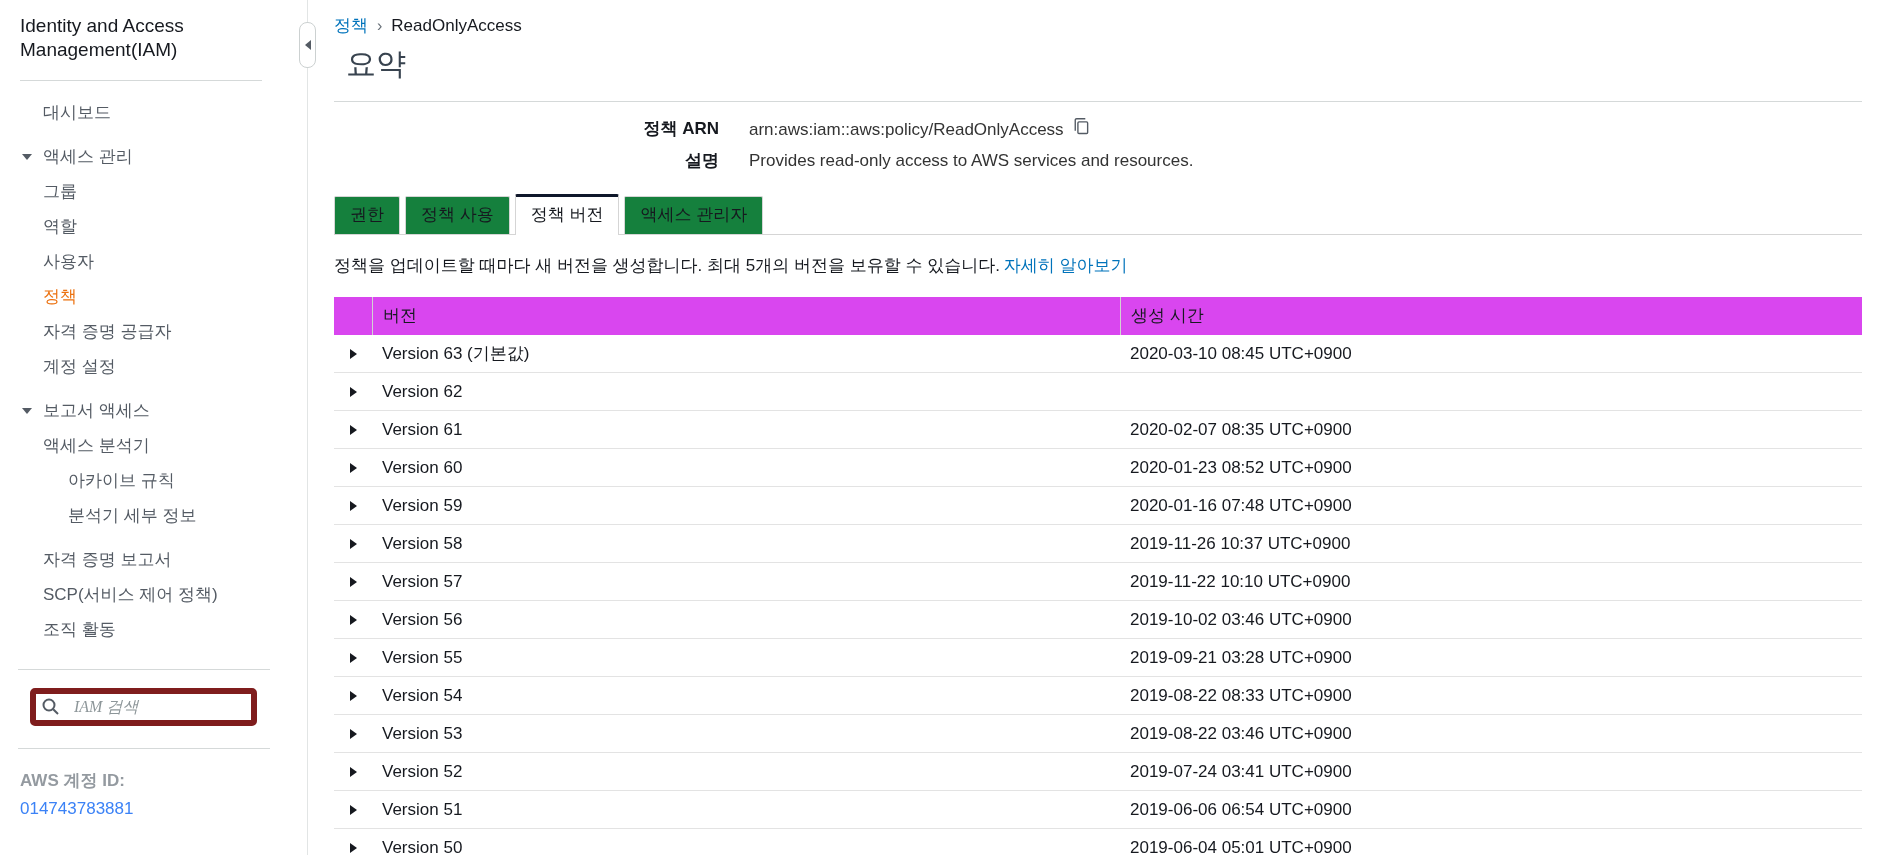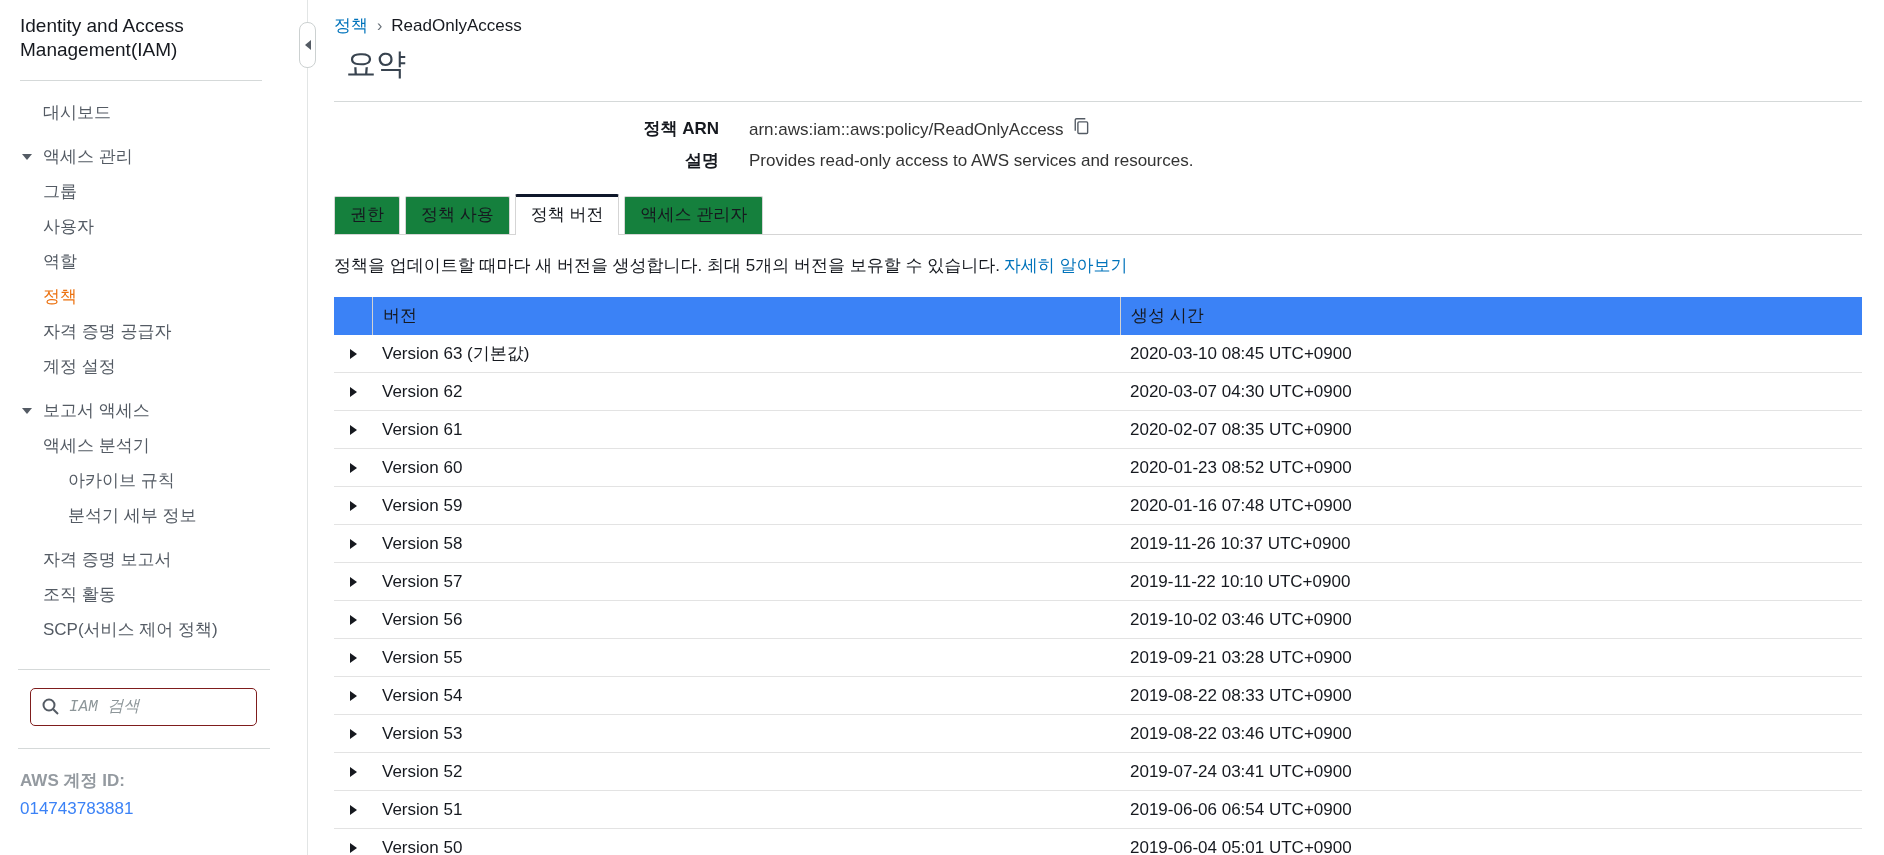--- a/index.html
+++ b/index.html
@@ -27,23 +27,23 @@
   .nav-item.lvl2 { padding-left: 68px; }
   .nav-item.gap { margin-top: 9px; }
   .nav-item.active { color: #ec7211; }
   .caret-down {
     position: absolute; left: 22px; top: 15px; width: 0; height: 0;
     border-left: 5px solid transparent; border-right: 5px solid transparent;
     border-top: 6px solid #545b64;
   }
   .sb-search-wrap { margin: 18px 0 0 30px; position: relative; width: 227px; }
   .sb-search {
-    width: 227px; height: 38px; border: 1px solid #7f1d1d; border-radius: 5px;
+    width: 227px; height: 38px; border: 6px solid #7f1d1d; border-radius: 5px;
     padding: 0 10px 0 38px; font-size: 16px; font-style: italic; color: #545b64;
-    font-family: Liberation Mono, monospace; outline: none; background: #fff;
+    font-family: Liberation Serif, serif; outline: none; background: #fff;
   }
   .sb-search::placeholder { color: #8d9699; font-style: italic; }
   .search-icon { position: absolute; left: 11px; top: 9px; }
   .sb-divider2 { border: none; border-top: 1px solid #d5d9d9; margin: 22px 12px 0 18px; }
   .sb-account { margin: 20px 20px 0 20px; }
   .sb-account-label { font-weight: bold; color: #949aa0; font-size: 17px; }
   .sb-account-id { color: #3b82f6; font-size: 17px; margin-top: 7px; }
 
   
   .page-divider { position: absolute; left: 307px; top: 0; bottom: 0; width: 1px; background: #e2e5e5; }
@@ -86,21 +86,21 @@
   }
 
   .tab-content { padding-top: 19px; }
   .info-line { color: #16191f; }
   .learn-link { color: #0073bb; text-decoration: none; cursor: pointer; margin-left: 4px; }
 
   
   .vtable { margin-top: 20px; width: 100%; }
   .thead {
     display: grid; grid-template-columns: 38px 748px auto;
-    background: #3b82f6; height: 38px; align-items: center; color: #16191f;
+    background: #d946ef; height: 38px; align-items: center; color: #16191f;
   }
   .thead .hc { padding-left: 10px; height: 38px; line-height: 38px; }
   .thead .hc + .hc { border-left: 1px solid #d2d2d2; }
   .trow {
     display: grid; grid-template-columns: 38px 748px auto;
     height: 38px; align-items: center; border-bottom: 1px solid #e3e3e3; background: #fff;
   }
   .trow .c1 { display: flex; justify-content: center; cursor: pointer; }
   .tri-right {
     width: 0; height: 0;
@@ -112,32 +112,32 @@
 </head>
 <body>
 
 <aside class="sidebar">
   <div class="sb-title">Identity and Access Management(IAM)</div>
   <hr class="sb-divider">
   <nav class="sb-nav">
       <div class="nav-item"><span>대시보드</span></div>
       <div class="nav-item gap"><span class="caret-down"></span><span>액세스 관리</span></div>
       <div class="nav-item"><span>그룹</span></div>
+      <div class="nav-item"><span>역할</span></div>
       <div class="nav-item"><span>사용자</span></div>
-      <div class="nav-item"><span>역할</span></div>
       <div class="nav-item active"><span>정책</span></div>
       <div class="nav-item"><span>자격 증명 공급자</span></div>
       <div class="nav-item"><span>계정 설정</span></div>
       <div class="nav-item gap"><span class="caret-down"></span><span>보고서 액세스</span></div>
       <div class="nav-item"><span>액세스 분석기</span></div>
       <div class="nav-item lvl2"><span>아카이브 규칙</span></div>
       <div class="nav-item lvl2"><span>분석기 세부 정보</span></div>
       <div class="nav-item gap"><span>자격 증명 보고서</span></div>
+      <div class="nav-item"><span>SCP(서비스 제어 정책)</span></div>
       <div class="nav-item"><span>조직 활동</span></div>
-      <div class="nav-item"><span>SCP(서비스 제어 정책)</span></div>
     </nav>
   <hr class="sb-divider2">
   <div class="sb-search-wrap">
     <span class="search-icon">
       <svg width="19" height="19" viewBox="0 0 19 19" fill="none" stroke="#545b64" stroke-width="2">
         <circle cx="8" cy="8" r="5.5"></circle>
         <line x1="12.2" y1="12.2" x2="17" y2="17"></line>
       </svg>
     </span>
     <input class="sb-search" placeholder="IAM 검색" style="">
@@ -204,21 +204,20 @@
               <span class="tri-right"></span>
             </div>
             <div class="c2">Version 63 (기본값)</div>
             <div class="c3">2020-03-10 08:45 UTC+0900</div>
           </div>
           <div class="trow">
             <div class="c1">
               <span class="tri-right"></span>
             </div>
             <div class="c2">Version 62</div>
-            <div class="c3">2020-03-07 04:30 UTC+0900</div>
           </div>
           <div class="trow">
             <div class="c1">
               <span class="tri-right"></span>
             </div>
             <div class="c2">Version 61</div>
             <div class="c3">2020-02-07 08:35 UTC+0900</div>
           </div>
           <div class="trow">
             <div class="c1">

